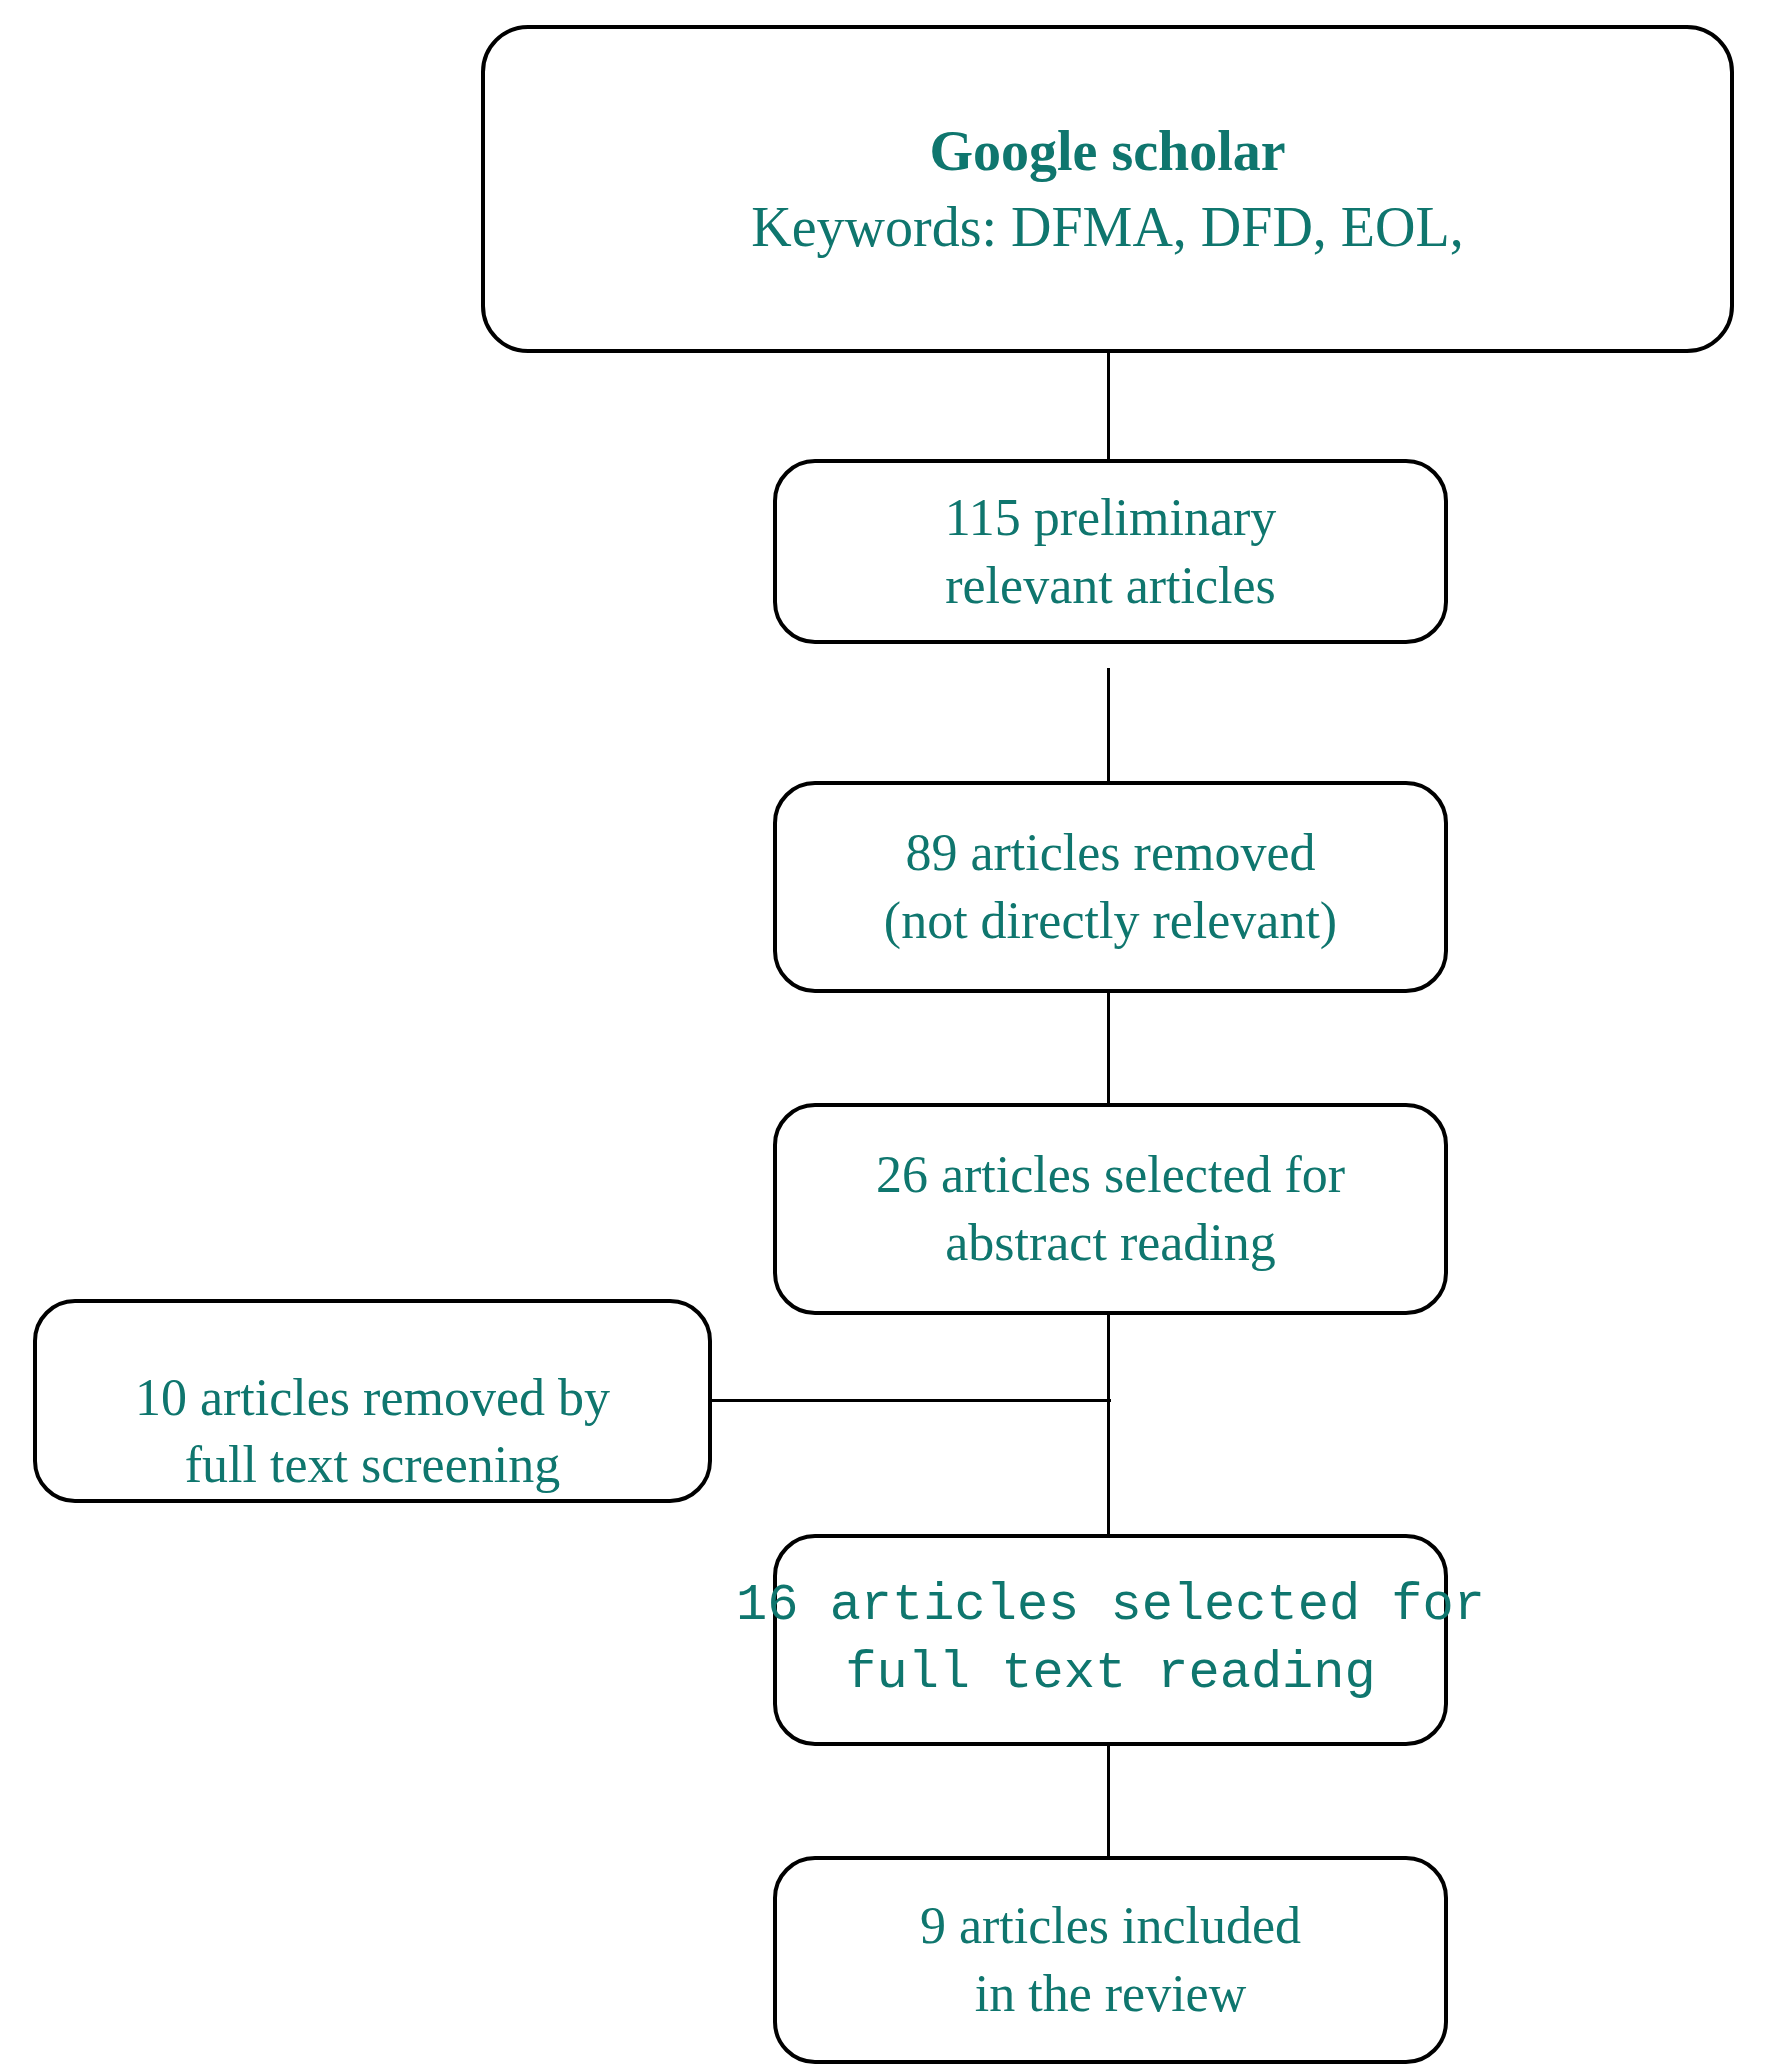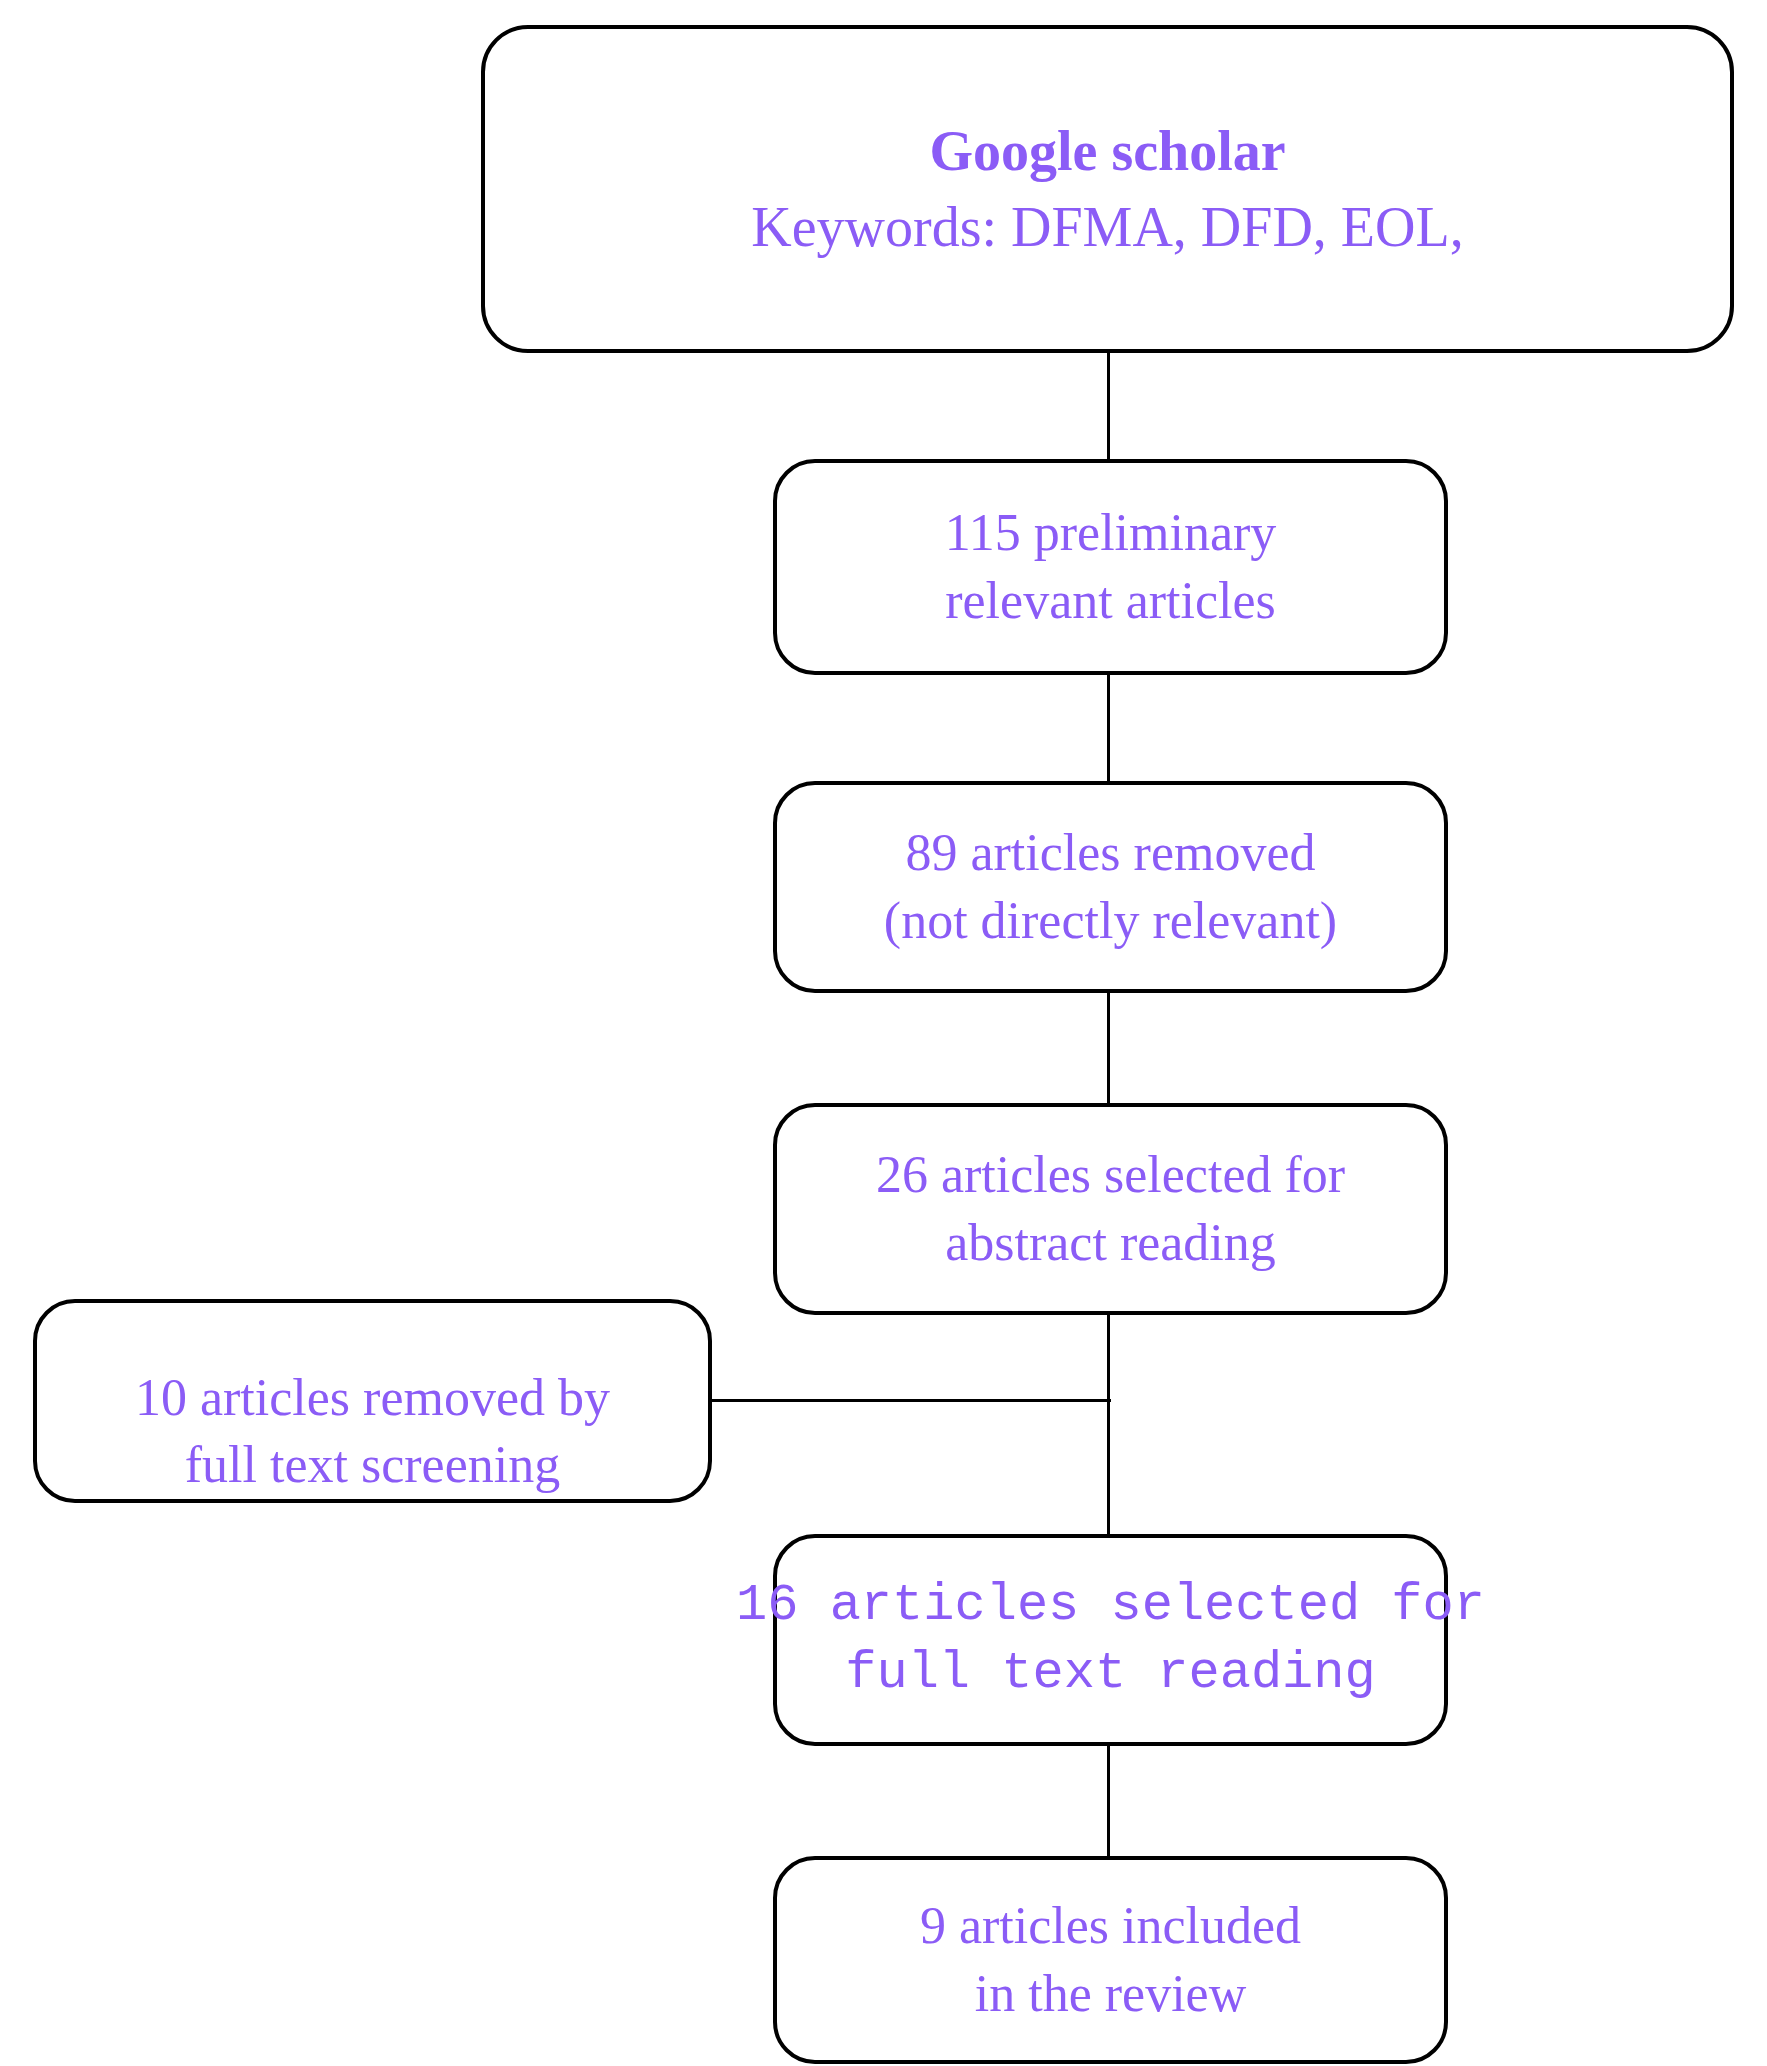--- a/index.html
+++ b/index.html
@@ -20,39 +20,39 @@
     position: absolute;
     box-sizing: border-box;
     background: #ffffff;
     border: 4.7px solid #000000;
     border-radius: 42px;
     display: flex;
     flex-direction: column;
     align-items: center;
     justify-content: center;
     text-align: center;
-    color: #8b5cf6;
+    color: #0f766e;
     z-index: 3;
   }
   .node .line {
     display: block;
     white-space: nowrap;
     line-height: 1.30;
   }
   
   #node-source {
     left: 481px; top: 25px;
     width: 1253px; height: 328px;
     font-size: 56px;
     border-radius: 47px;
   }
   #node-source .line { line-height: 1.36; }
   #node-source .line.bold { font-weight: bold; }
 
-  #node-preliminary  { left: 773px; top:  459px; width: 675px; height: 216px; font-size: 52px; }
+  #node-preliminary  { left: 773px; top:  459px; width: 675px; height: 185px; font-size: 52px; }
   #node-removed-1    { left: 773px; top:  781px; width: 675px; height: 212px; font-size: 52px; }
   #node-abstract     { left: 773px; top: 1103px; width: 675px; height: 212px; font-size: 52px; }
   #node-removed-2    { left:  33px; top: 1299px; width: 679px; height: 204px; font-size: 52px; justify-content: flex-end; }
   #node-fulltext     { left: 773px; top: 1534px; width: 675px; height: 212px; font-size: 52px; font-family: Liberation Mono, monospace; }
   #node-included     { left: 773px; top: 1856px; width: 675px; height: 208px; font-size: 52px; }
 
   
   .connector {
     position: absolute;
     background: #000000;

